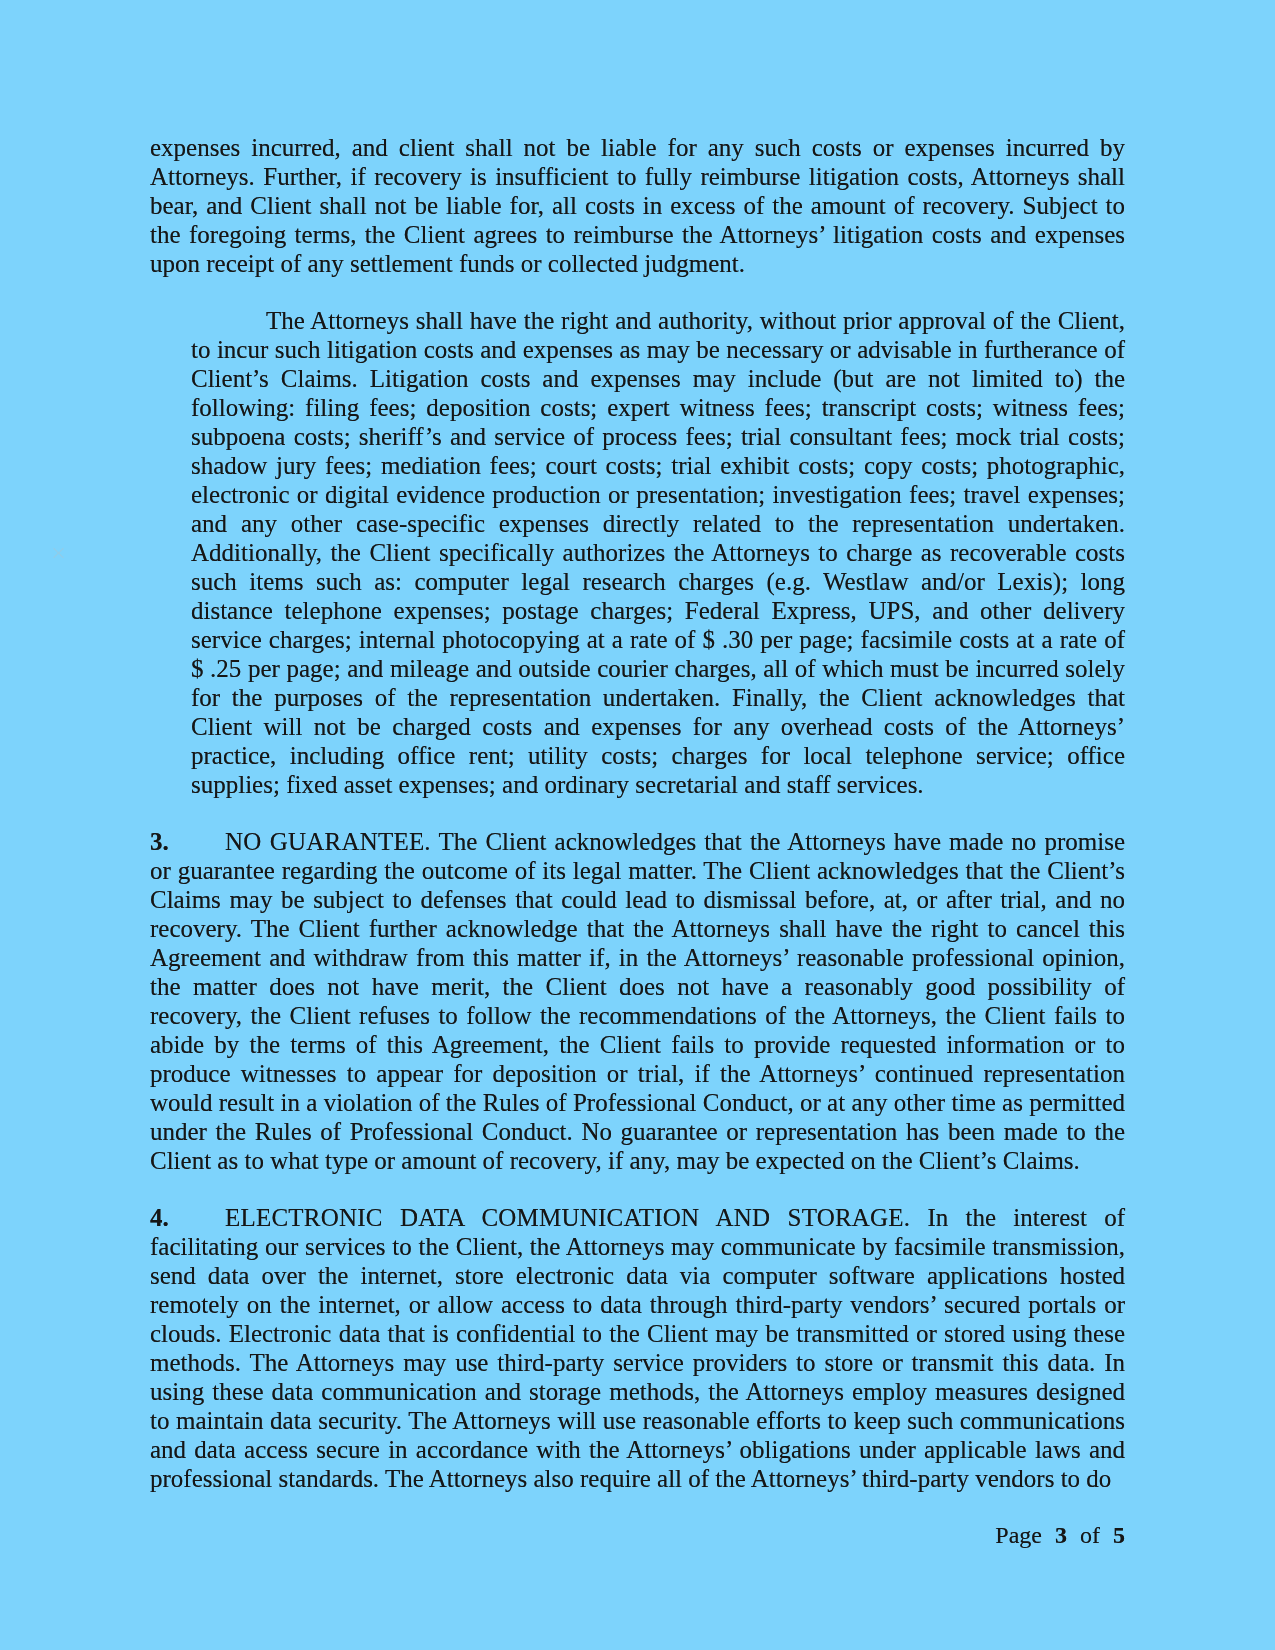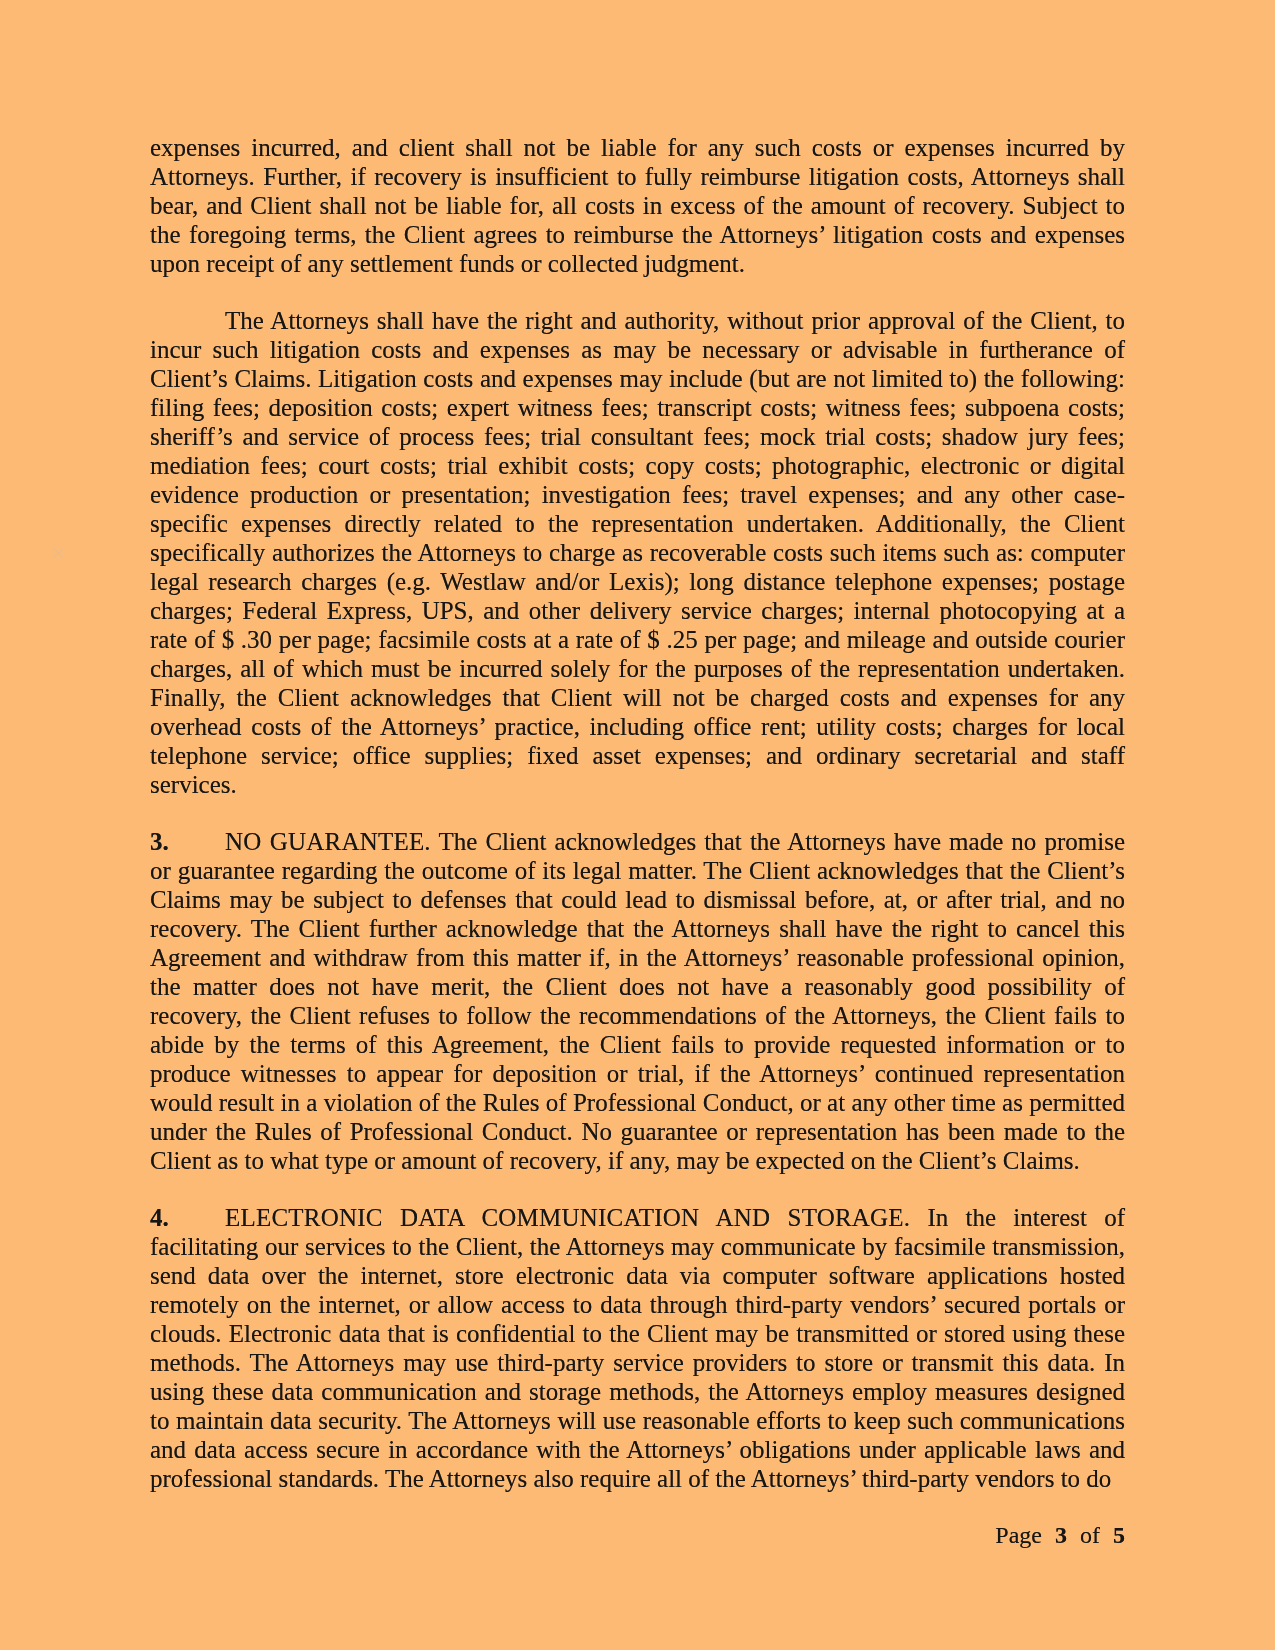--- a/index.html
+++ b/index.html
@@ -5,36 +5,37 @@
   html, body {
     margin: 0;
     padding: 0;
     background: #ffffff;
   }
   .page {
     position: relative;
     width: 1275px;
     height: 1650px;
     margin: 0 auto;
-    background: #fdba74;
+    background: #7dd3fc;
     box-sizing: border-box;
     padding: 133px 150px 0 150px;
     font-family: "Liberation Serif", "DejaVu Serif", serif;
     font-size: 25px;
     line-height: 29px;
     color: #161616;
     text-shadow: 0 0 0.5px rgba(20,20,20,0.55);
     overflow: hidden;
   }
   .para {
     margin: 0 0 28px 0;
     text-align: justify;
   }
   .para.first-indent {
     text-indent: 75px;
+    margin-left: 41px;
   }
   .sec-num {
     display: inline-block;
     width: 75px;
     font-weight: bold;
   }
   .sec-heading {
     font-weight: normal;
     letter-spacing: 0.2px;
   }

